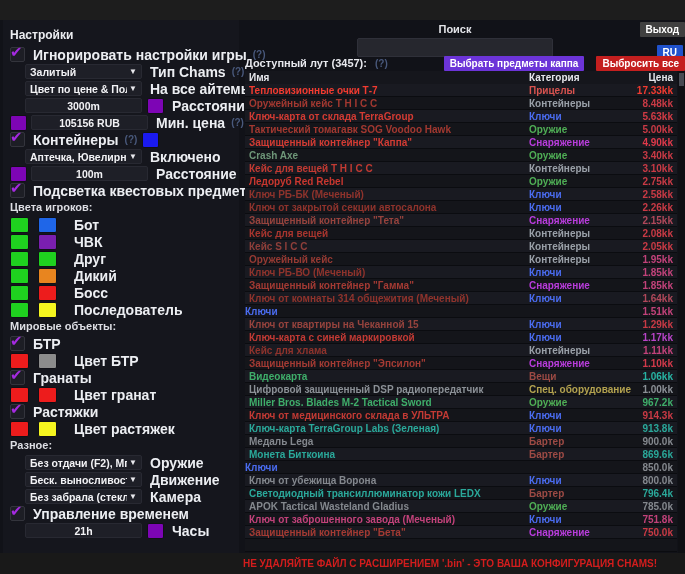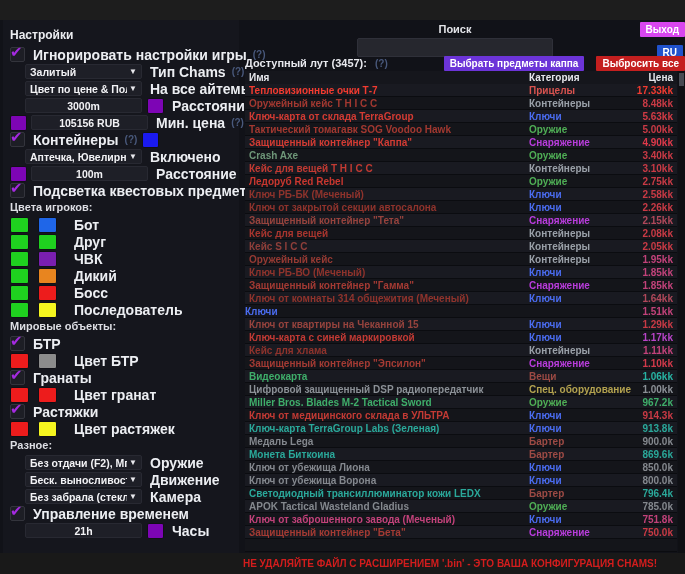--- a/index.html
+++ b/index.html
@@ -34,21 +34,21 @@
   .pw.first{margin-left:3px}
   .pw.second{margin-left:9px}
   .pair-label{margin-left:17px}
 
   
   .search-label{position:absolute;left:357px;top:23px;width:196px;text-align:center;
                 font-size:11px;font-weight:bold;color:#e3e4e9}
   .search-input{position:absolute;left:357px;top:38px;width:194px;height:17px;background:#26272e;
                 border:1px solid #2f3039;border-radius:2px}
   .btn{font-size:10px;font-weight:bold;color:#ffffff;padding:2px 6px;border-radius:1px;white-space:nowrap}
-  .exit-btn{position:absolute;right:0px;top:22px;background:#d946ef}
+  .exit-btn{position:absolute;right:0px;top:22px;background:#404040}
   .lang-btn{position:absolute;right:2px;top:45px;background:#2052cc}
 
   
   .loot-head{position:absolute;left:245px;top:55px;width:440px;height:16px;display:flex;align-items:center}
   .loot-title{font-size:11px;font-weight:bold;color:#e8e9ee;white-space:nowrap}
   .loot-help{font-size:10px;font-weight:bold;color:#49597c;margin-left:8px}
   .loot-spacer{flex:1}
   .kappa-btn{background:#6c34d8;margin-right:12px}
   .drop-btn{background:#c41f1f}
 
@@ -141,27 +141,27 @@
         <span class="sw side" style="background: rgb(247, 247, 0);"></span>
       </div>
       <div class="s-section">Цвета игроков:</div>
       <div class="s-row">
         <span class="pw first" style="background: rgb(31, 209, 31);"></span>
         <span class="pw second" style="background: rgb(31, 102, 232);"></span>
         <span class="s-label pair-label">Бот</span>
       </div>
       <div class="s-row">
         <span class="pw first" style="background: rgb(31, 209, 31);"></span>
+        <span class="pw second" style="background: rgb(122, 31, 176);"></span>
+        <span class="s-label pair-label">ЧВК</span>
+      </div>
+      <div class="s-row">
+        <span class="pw first" style="background: rgb(31, 209, 31);"></span>
         <span class="pw second" style="background: rgb(31, 209, 31);"></span>
         <span class="s-label pair-label">Друг</span>
-      </div>
-      <div class="s-row">
-        <span class="pw first" style="background: rgb(31, 209, 31);"></span>
-        <span class="pw second" style="background: rgb(122, 31, 176);"></span>
-        <span class="s-label pair-label">ЧВК</span>
       </div>
       <div class="s-row">
         <span class="pw first" style="background: rgb(31, 209, 31);"></span>
         <span class="pw second" style="background: rgb(232, 133, 31);"></span>
         <span class="s-label pair-label">Дикий</span>
       </div>
       <div class="s-row">
         <span class="pw first" style="background: rgb(31, 209, 31);"></span>
         <span class="pw second" style="background: rgb(237, 28, 28);"></span>
         <span class="s-label pair-label">Босс</span>
@@ -401,21 +401,20 @@
         <span class="col-name" style="color: rgb(132, 136, 142);">Медаль Lega</span>
         <span class="col-cat" style="color: rgb(156, 74, 68);">Бартер</span>
         <span class="col-price" style="color: rgb(132, 136, 142);">900.0k</span>
       </div>
       <div class="trow odd">
         <span class="col-name" style="color: rgb(42, 168, 154);">Монета Биткоина</span>
         <span class="col-cat" style="color: rgb(156, 74, 68);">Бартер</span>
         <span class="col-price" style="color: rgb(42, 168, 154);">869.6k</span>
       </div>
       <div class="trow even">
-        <span class="col-name" style="color: rgb(132, 136, 142);">Ключ от убежища Лиона</span>
         <span class="col-cat" style="color: rgb(74, 108, 240);">Ключи</span>
         <span class="col-price" style="color: rgb(132, 136, 142);">850.0k</span>
       </div>
       <div class="trow odd">
         <span class="col-name" style="color: rgb(132, 136, 142);">Ключ от убежища Ворона</span>
         <span class="col-cat" style="color: rgb(74, 108, 240);">Ключи</span>
         <span class="col-price" style="color: rgb(132, 136, 142);">800.0k</span>
       </div>
       <div class="trow even">
         <span class="col-name" style="color: rgb(42, 168, 154);">Светодиодный трансиллюминатор кожи LEDX</span>

